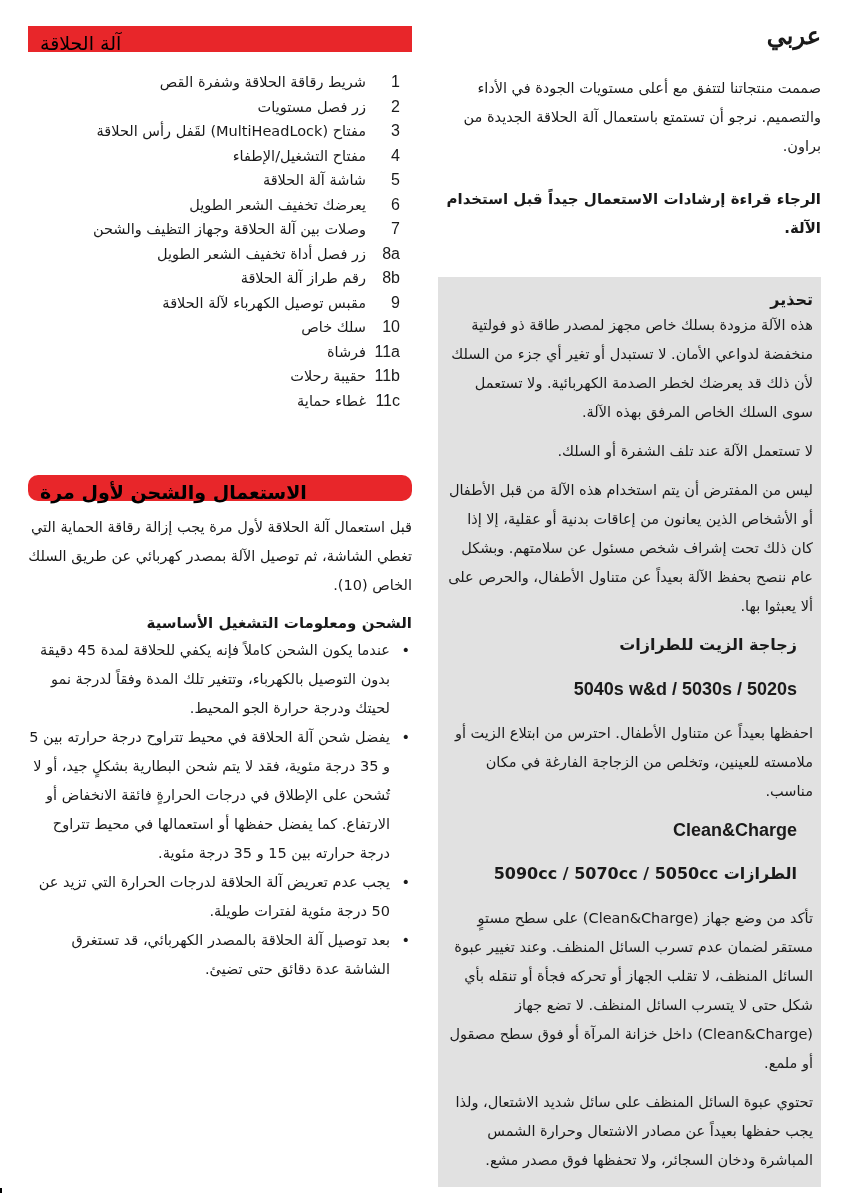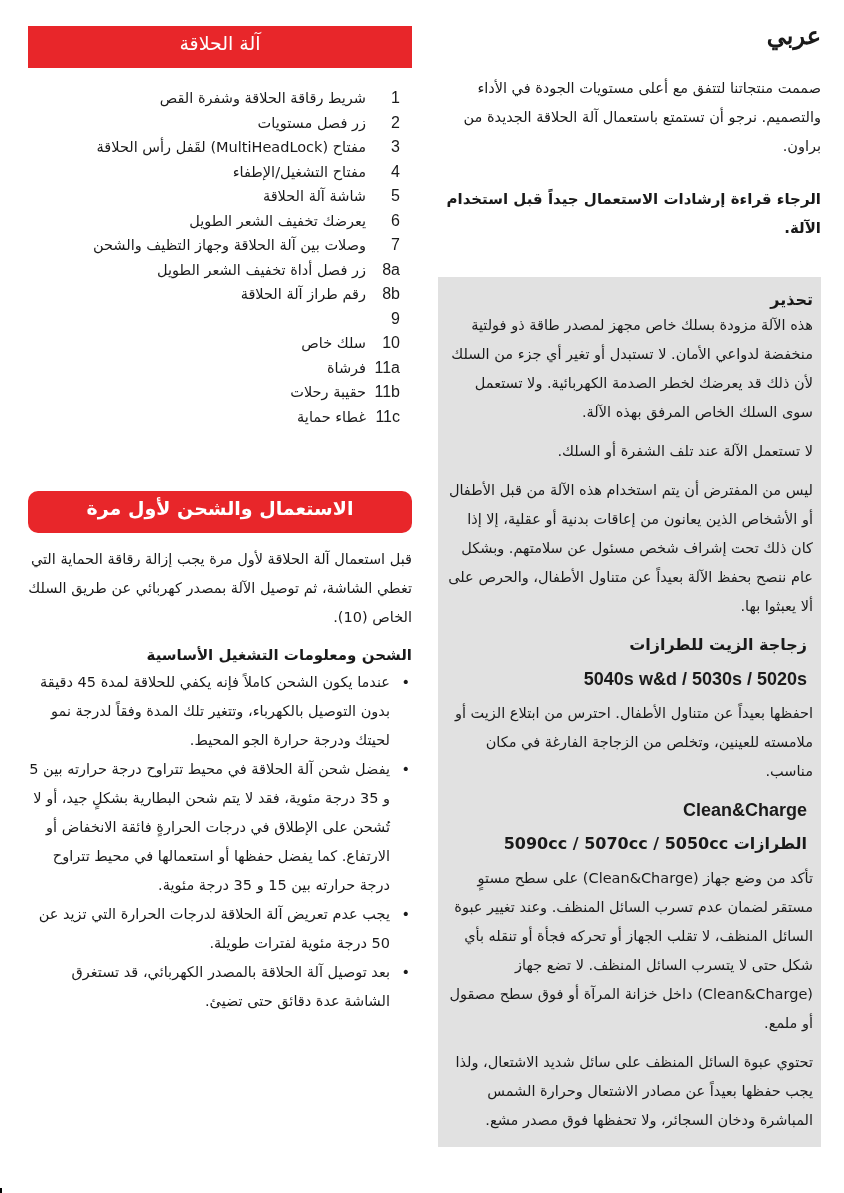--- a/index.html
+++ b/index.html
@@ -1,33 +1,33 @@
 <!DOCTYPE html>
 <html><head>
 <meta charset="utf-8">
 <style>
   html, body { margin: 0; padding: 0; background: #ffffff; }
   body { width: 844px; height: 1193px; position: relative; overflow: hidden;
          font-family: "DejaVu Sans", "Liberation Sans", sans-serif; color: #1a1a1a; }
   .col-left { position: absolute; left: 28px; top: 26px; width: 384px; direction: rtl; }
   .col-right { position: absolute; left: 438px; top: 16px; width: 383px; direction: rtl; }
-  .redbar { background: #e8262a; color: #ffffff; height: 42px; line-height: 35px; padding: 0 12px;
-            font-size: 19px; text-align: center; }
+  .redbar { background: #e8262a; color: #000000; height: 26px; line-height: 35px; padding: 0 12px;
+            font-size: 19px; text-align: left; }
   .redbar.bold { font-weight: bold; font-size: 19px; border-radius: 10px; }
   .plist { list-style: none; margin: 18px 0 0 0; padding: 0; font-size: 14.5px; }
   .plist li { display: flex; flex-direction: row; height: 24.5px; line-height: 24.5px; }
   .plist .num { width: 46px; text-align: right; direction: ltr; padding-right: 12px; box-sizing: border-box;
                 font-family: "Liberation Sans", sans-serif; font-size: 16px; }
   .para { font-size: 14.5px; line-height: 29px; margin: 0; text-align: right; }
   .title-ar { font-family: "DejaVu Serif", serif; font-size: 24px; margin: 0 0 18px 0; height: 40px; line-height: 40px; }
   .bold-para { font-weight: bold; font-size: 15px; line-height: 29px; margin: 24px 0 0 0; }
   .warn-box { background: #e1e1e1; margin-top: 34px; padding: 12px 8px 12px 8px; width: 367px; }
   .warn-box h3 { margin: 0; font-size: 16px; line-height: 22px; font-weight: bold; text-align: right; }
   .warn-box .p { font-size: 14.5px; line-height: 29px; margin: 0 0 10px 0; }
-  .warn-box .sub { font-weight: bold; font-size: 16px; line-height: 28px; margin: 6px; }
+  .warn-box .sub { font-weight: bold; font-size: 16px; line-height: 28px; margin: 16px; }
   .warn-box .sub.ltr { font-family: "Liberation Sans", sans-serif; font-size: 18px; }
   .bullets { list-style: none; margin: 0; padding: 0; }
   .bullets li { position: relative; padding-right: 22px; font-size: 14.5px; line-height: 29px; }
   .bullets li::before { content: "•"; position: absolute; right: 2px; top: 0; }
   .subhead { font-weight: bold; font-size: 15px; margin: 10px 0 0 0; line-height: 26px; }
   .bottom-mark { position: absolute; left: 0; top: 1188px; width: 12px; height: 5px; border-left: 2px solid #000; }
 </style>
 </head>
 <body>
 
@@ -65,20 +65,21 @@
     <li>
         <span class="num">8a</span>
         <span>زر فصل أداة تخفيف الشعر الطويل</span>
       </li>
     <li>
         <span class="num">8b</span>
         <span>رقم طراز آلة الحلاقة</span>
       </li>
     <li>
         <span class="num">9</span>
+        <span>مقبس توصيل الكهرباء لآلة الحلاقة</span>
       </li>
     <li>
         <span class="num">10</span>
         <span>سلك خاص</span>
       </li>
     <li>
         <span class="num">11a</span>
         <span>فرشاة</span>
       </li>
     <li>

